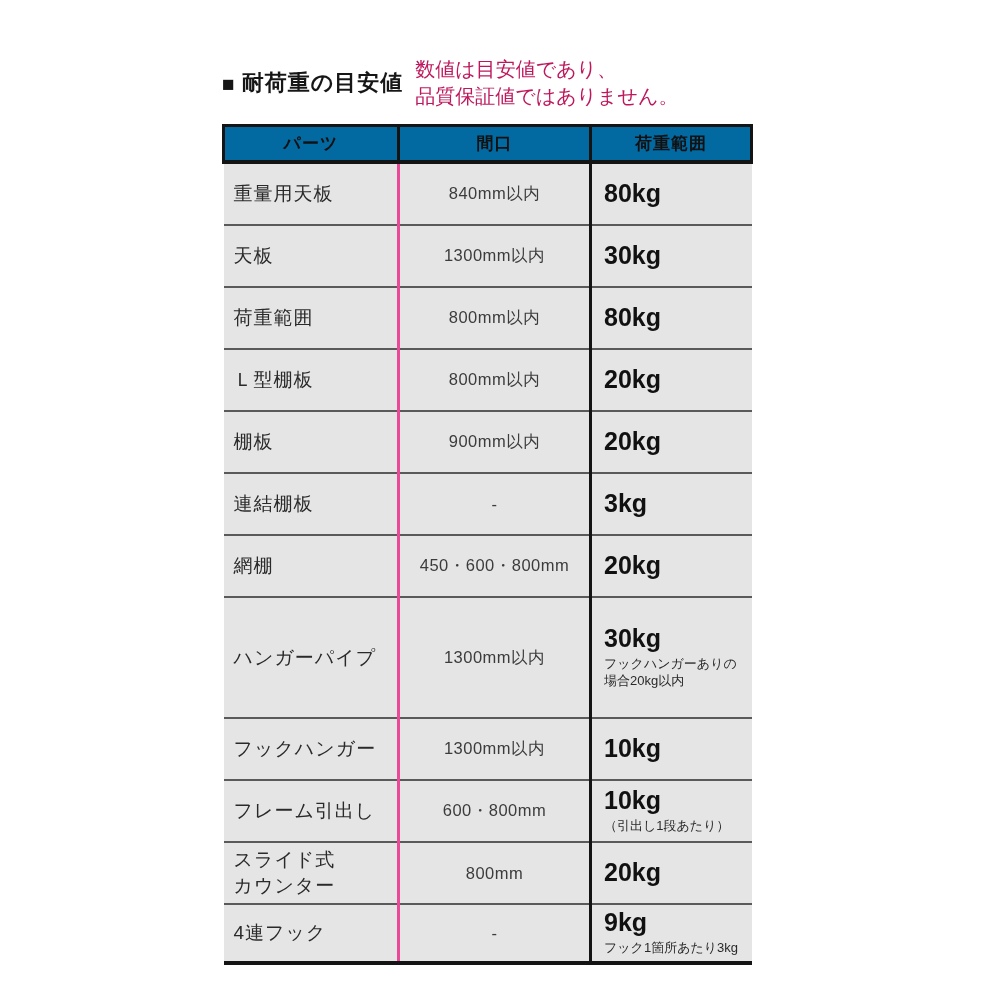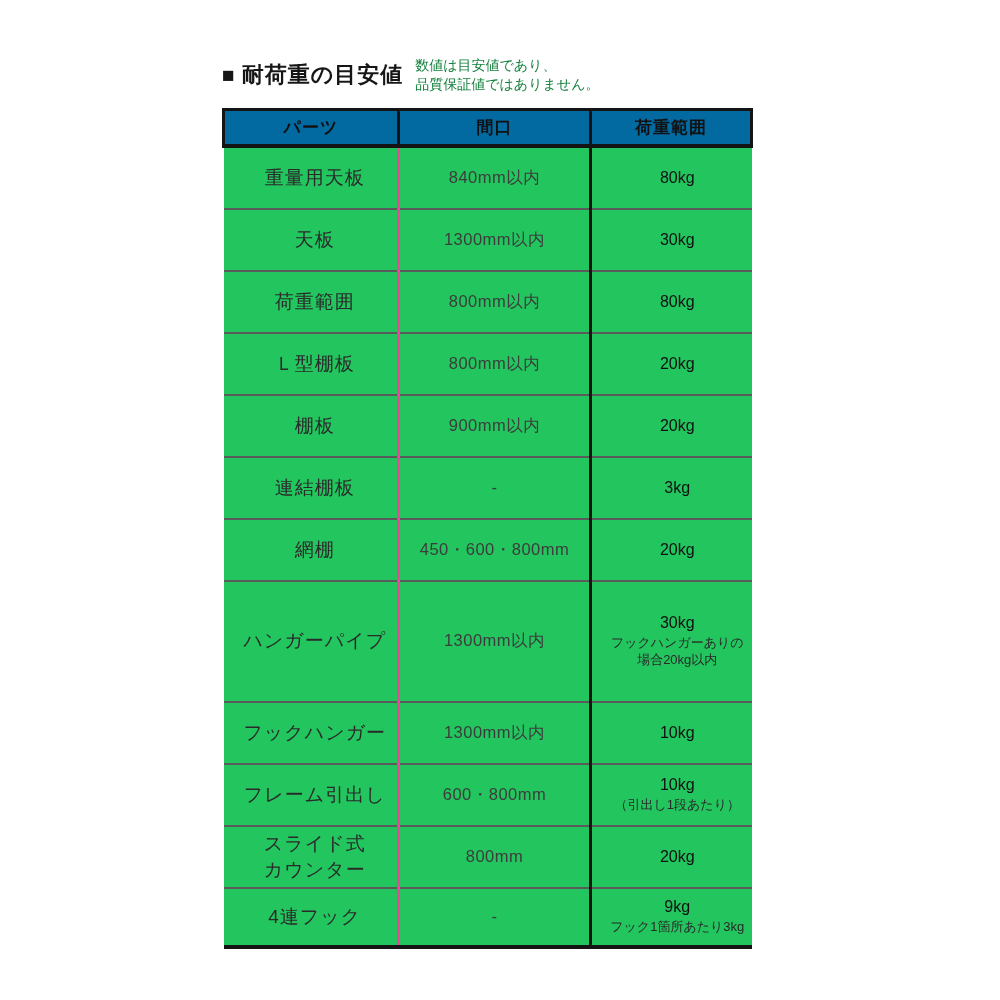--- a/index.html
+++ b/index.html
@@ -36,22 +36,22 @@
     line-height: 1;
   }
   .title {
     font-size: 22px;
     font-weight: bold;
     color: #161616;
     letter-spacing: 1px;
     white-space: nowrap;
   }
   .side-note {
-    font-size: 14px;
-    color: #15803d;
+    font-size: 20px;
+    color: #be185d;
     line-height: 1.35;
     margin-left: 12px;
     white-space: pre-line;
   }
   
   table.spec {
     border-collapse: collapse;
     width: 528px;
     table-layout: fixed;
   }
@@ -66,22 +66,21 @@
     font-size: 17px;
     font-weight: bold;
     color: #111111;
     height: 31px;
     text-align: center;
     letter-spacing: 1px;
   }
   table.spec td {
     border-top: 2px solid #5a5a5a;
     vertical-align: middle;
-    background: #22c55e;
-    text-align: center;
+    background: #e5e5e5;
   }
   table.spec td:nth-child(2) {
     border-left: 3px solid #ec4899;
     border-right: 3px solid #141414;
   }
   table.spec tbody tr:last-child td {
     border-bottom: 4px solid #141414;
     margin-top: 46px;
   }
   tr.r-normal td { height: 58px; }
@@ -99,22 +98,22 @@
   td.width-cell {
     text-align: center;
     font-size: 16.5px;
     color: #3c3c3c;
     letter-spacing: 0.5px;
   }
   td.load-cell {
     padding-left: 12px;
   }
   .kg {
-    font-size: 16px;
-    font-weight: normal;
+    font-size: 25px;
+    font-weight: bold;
     color: #111111;
     line-height: 1.1;
   }
   .kg-note {
     font-size: 13px;
     color: #2a2a2a;
     line-height: 1.35;
     margin-top: 2px;
     white-space: pre-line;
   }

